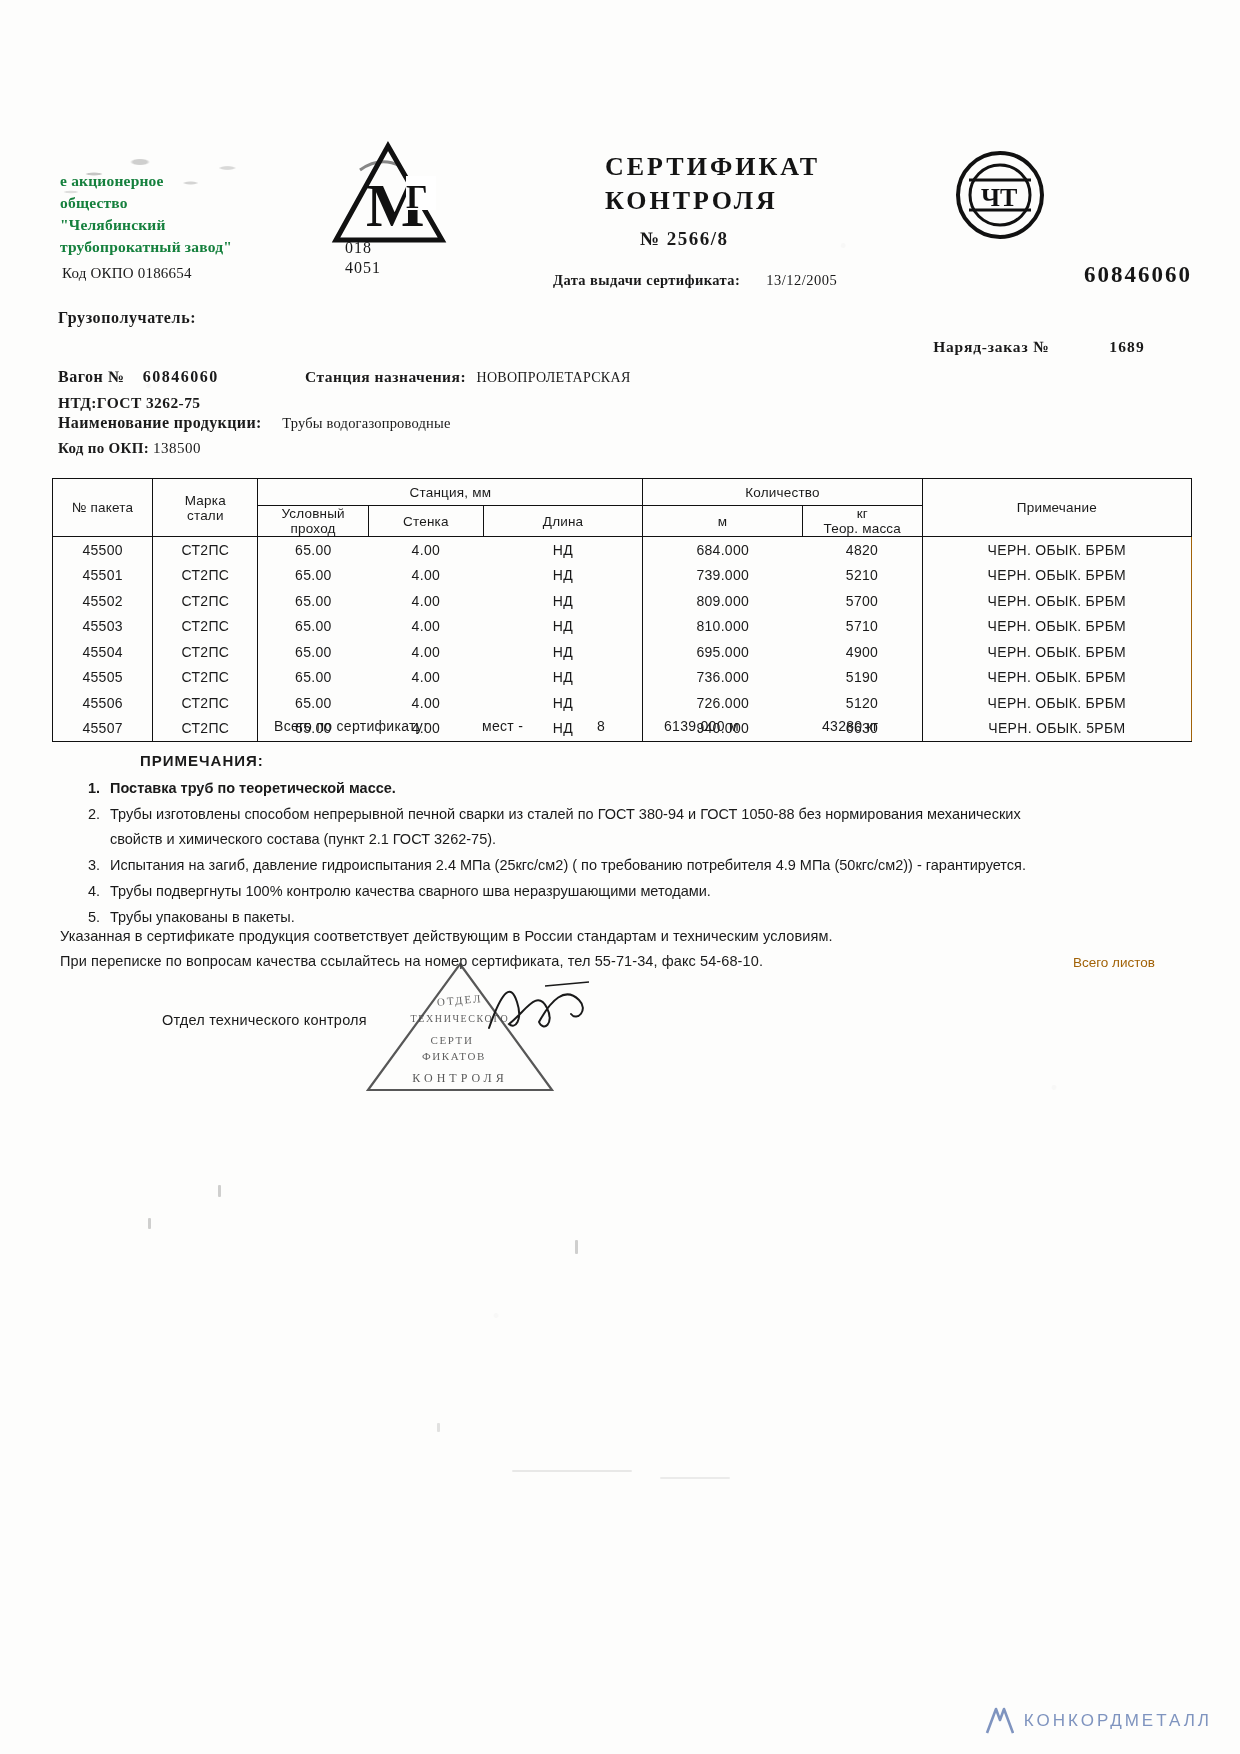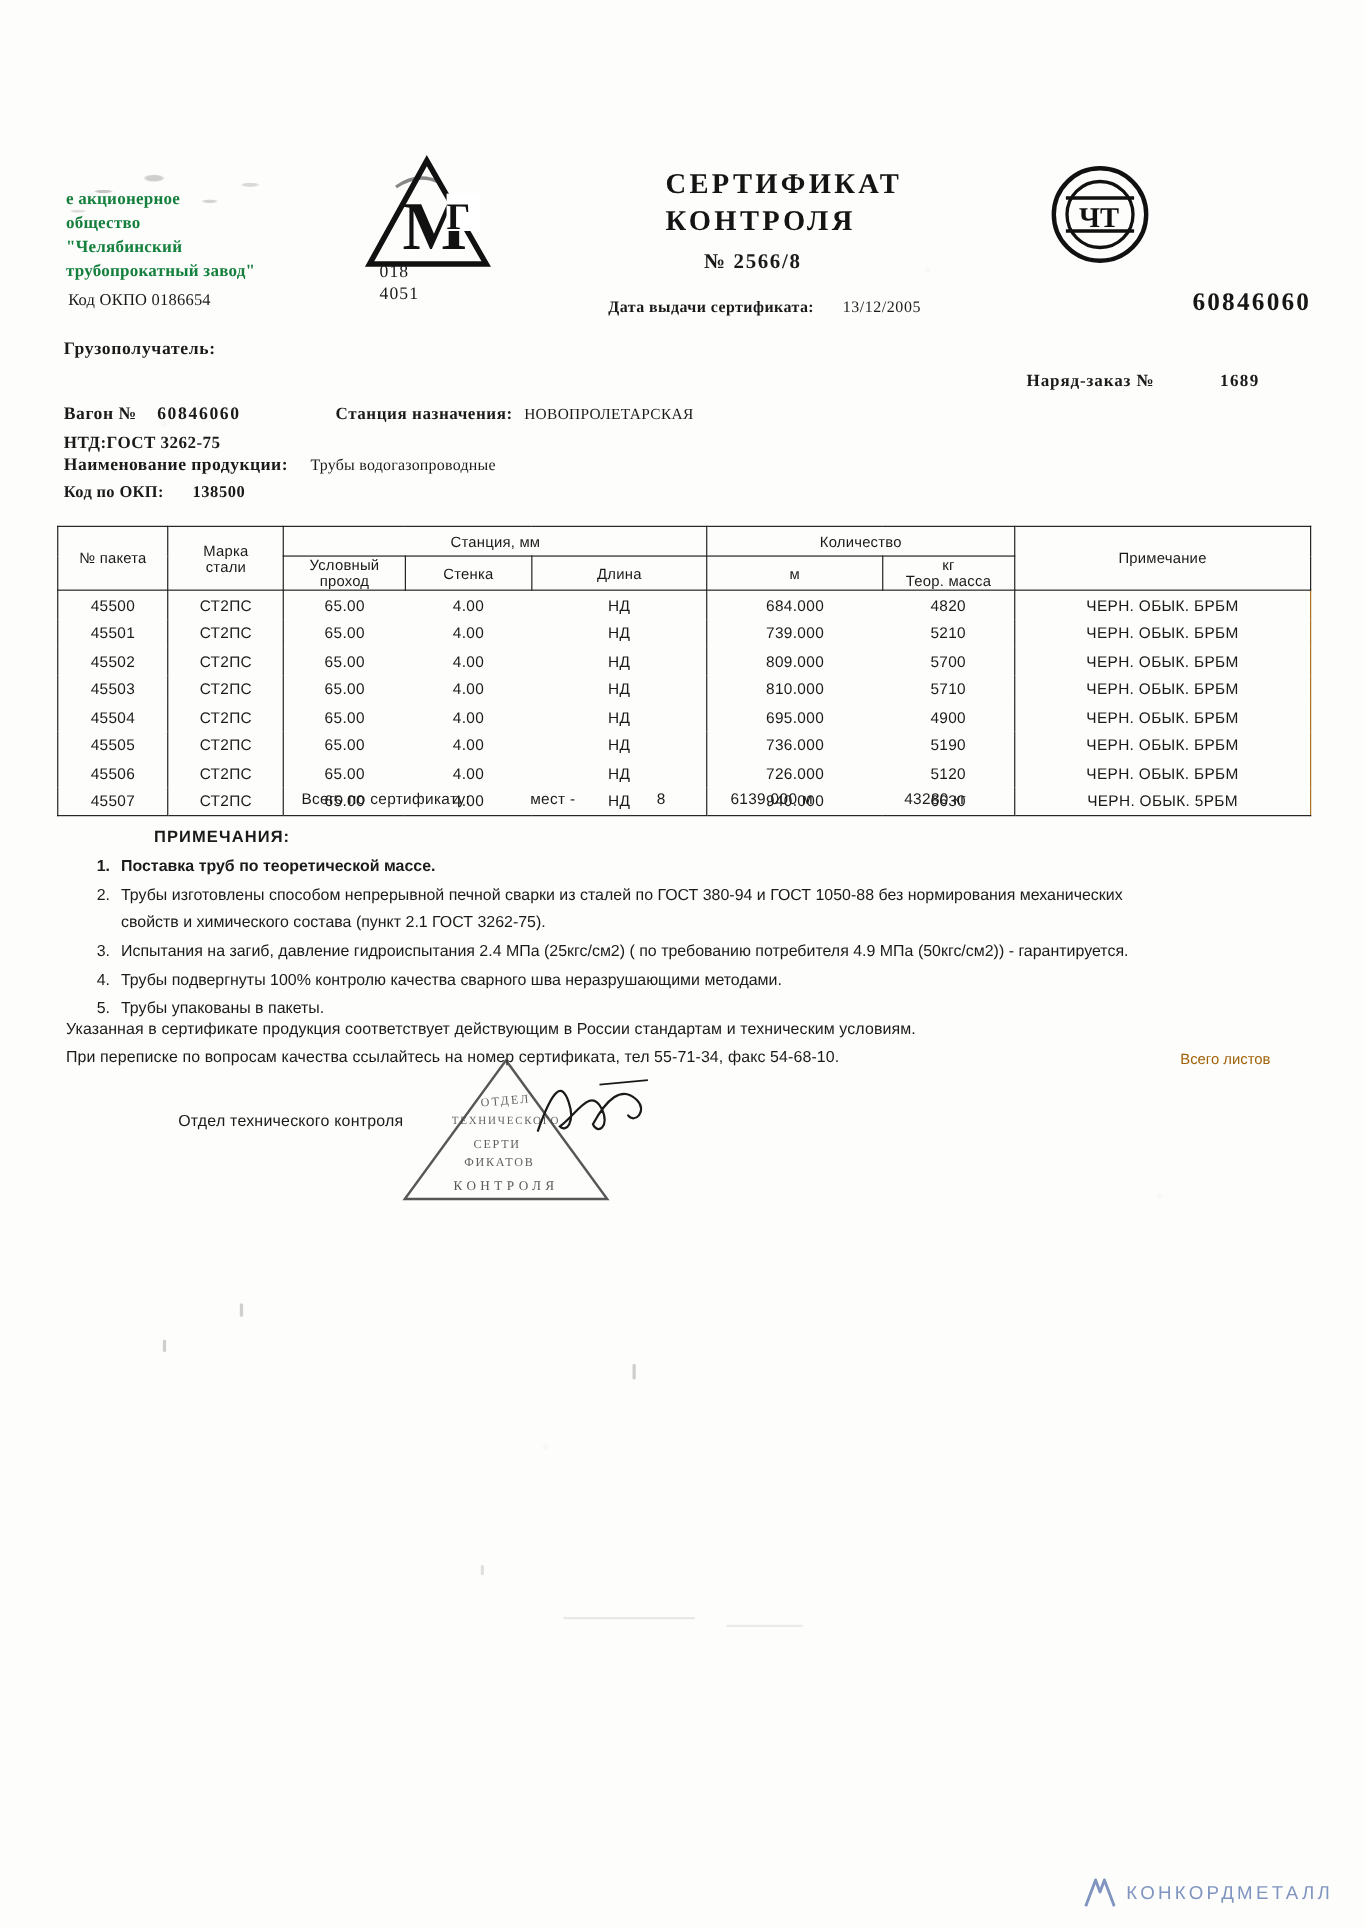--- a/index.html
+++ b/index.html
@@ -219,21 +219,21 @@
   }
   .row-okp {
     position: absolute;
     left: 58px;
     top: 440px;
     font-family: "Liberation Serif", serif;
     font-size: 15px;
     font-weight: bold;
     letter-spacing: 0.3px;
   }
-  .row-okp .val { font-weight: bold; margin-left: 22px; letter-spacing: 0.5px; }
+  .row-okp .val { font-weight: normal; letter-spacing: 0.5px; }
 
   
   .tbl-wrap {
     position: absolute;
     left: 52px;
     top: 478px;
     width: 1140px;
   }
   table.cert {
     border-collapse: collapse;

